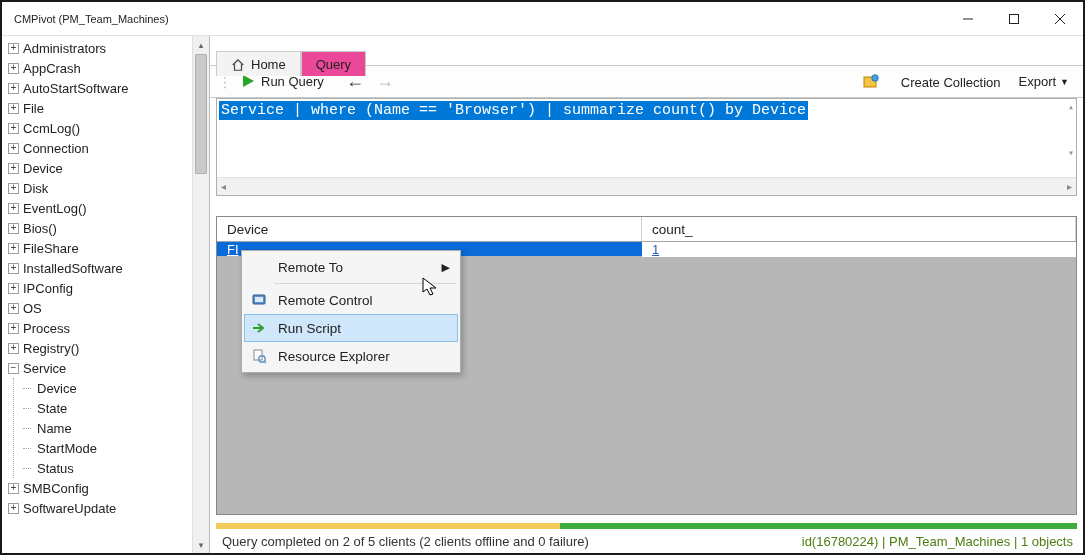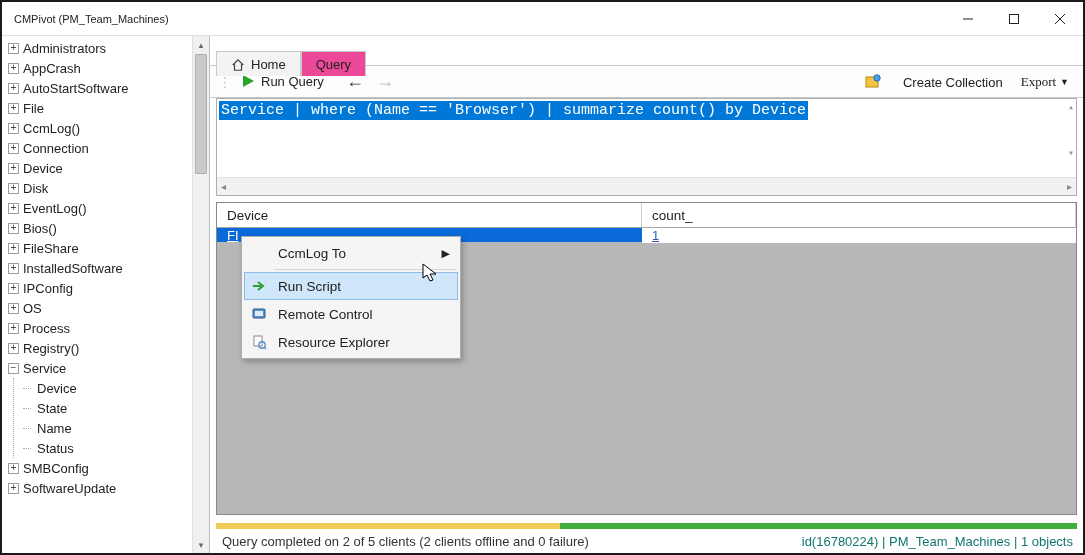--- a/index.html
+++ b/index.html
@@ -106,24 +106,24 @@
     background:#fdfdfd;
   }
   .toolbar .grip { color:#bfbfbf; letter-spacing:-3px; font-size:14px; }
   .toolbar .run-btn { display:flex; gap:6px; padding:2px 6px; }
   .toolbar .run-btn svg { width:14px; height:14px; }
   .toolbar .nav-arrows { display:flex; gap:4px; margin-left:6px; }
   .toolbar .nav-arrows span { font-size:18px; color:#333; padding:0 4px; }
   .toolbar .nav-arrows span.disabled { color:#b8b8b8; }
   .toolbar .spacer { flex:1; }
   .toolbar .create-collection { display:flex; align-items:flex-end; gap:22px; padding:2px 6px; }
-  .toolbar .export { display:flex; align-items:center; gap:4px; padding:2px 6px;font-family:Liberation Serif, serif; }
+  .toolbar .export { display:flex; align-items:center; gap:4px; padding:2px 6px; }
 
   .query-editor-wrap {
-    border:1px solid #aeaeae; margin:0 6px 6px 6px;
+    border:1px solid #aeaeae; margin:0 6px 20px 6px;
     display:flex; flex-direction:column;
   }
   .query-editor {
     background:#fff; height:78px; position:relative; overflow:hidden;
     font-family:"Consolas","Courier New",monospace; font-size:15px;
   }
   .query-text {
     position:absolute; top:2px; left:2px;
     background:#0078d7; color:#fff; padding:1px 2px;
     white-space:pre;
@@ -181,21 +181,21 @@
   }
   .progress .incomplete { background:#f2cc5a; flex:0 0 40%; }
   .progress .complete { background:#3fae3f; flex:1; }
 
   .statusbar {
     height:24px; display:flex; align-items:center;
     padding:0 10px; font-size:13px; color:#333;
     background:#fff;
   }
   .statusbar .left { flex:1; padding-left:2px; }
-  .statusbar .right { color:#0f766e; }
+  .statusbar .right { color:#4d7c0f; }
 
   .cc-icon { width:16px; height:16px; }
 </style>
 </head>
 <body>
 
 <div class="window">
 
   <div class="titlebar">
     <div class="title">CMPivot (PM_Team_Machines)</div>
@@ -337,20 +337,25 @@
                       <span>State</span>
                     </div>
                   </li>
                   <li>
                     <div class="node">
                       <span>Name</span>
                     </div>
                   </li>
                   <li>
                     <div class="node">
+                      <span>StartMode</span>
+                    </div>
+                  </li>
+                  <li>
+                    <div class="node">
                       <span>Status</span>
                     </div>
                   </li>
                 </ul>
               </li>
               <li>
                 <div class="node">
                   <span class="expander">+</span>
                   <span>SMBConfig</span>
                 </div>
@@ -435,40 +440,40 @@
             <div class="cell device">FI</div>
             <div class="cell count">
               <a href="#">1</a>
             </div>
           </div>
         </div>
 
         <div class="context-menu" id="ctx-menu">
             <div class="ctx-item">
               <span class="ctx-icon"></span>
-              <span>CcmLog To</span>
+              <span>Remote To</span>
               <span class="arrow">▶</span>
             </div>
             <div class="ctx-sep"></div>
-            <div class="ctx-item hover">
-              <span class="ctx-icon">
-                <svg width="16" height="16" viewBox="0 0 16 16">
-                  <path d="M2 8 H10 M7 4 L12 8 L7 12" fill="none" stroke="#2ca02c" stroke-width="2"></path>
-                </svg>
-              </span>
-              <span>Run Script</span>
-            </div>
             <div class="ctx-item">
               <span class="ctx-icon">
                 <svg width="16" height="16" viewBox="0 0 16 16">
                   <rect x="2" y="3" width="12" height="9" rx="1" fill="#5a93cc" stroke="#2a5a8a"></rect>
                   <rect x="4" y="5" width="8" height="5" fill="#dceaf6"></rect>
                 </svg>
               </span>
               <span>Remote Control</span>
+            </div>
+            <div class="ctx-item hover">
+              <span class="ctx-icon">
+                <svg width="16" height="16" viewBox="0 0 16 16">
+                  <path d="M2 8 H10 M7 4 L12 8 L7 12" fill="none" stroke="#2ca02c" stroke-width="2"></path>
+                </svg>
+              </span>
+              <span>Run Script</span>
             </div>
             <div class="ctx-item">
               <span class="ctx-icon">
                 <svg width="16" height="16" viewBox="0 0 16 16">
                   <rect x="3" y="2" width="8" height="10" fill="#fff" stroke="#888"></rect>
                   <circle cx="11" cy="11" r="3.2" fill="none" stroke="#5a93cc" stroke-width="1.4"></circle>
                   <line x1="13" y1="13" x2="15" y2="15" stroke="#5a93cc" stroke-width="1.4"></line>
                 </svg>
               </span>
               <span>Resource Explorer</span>

